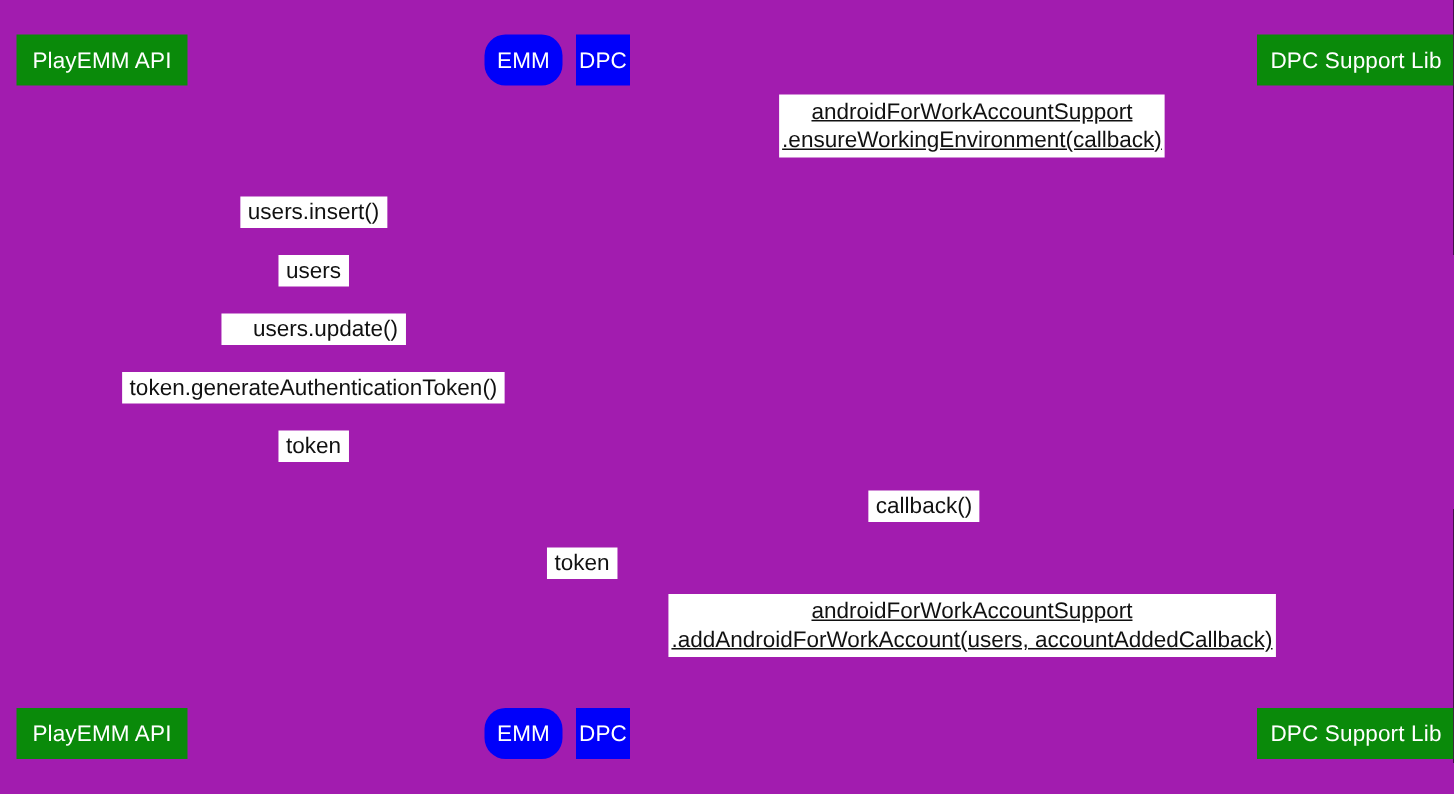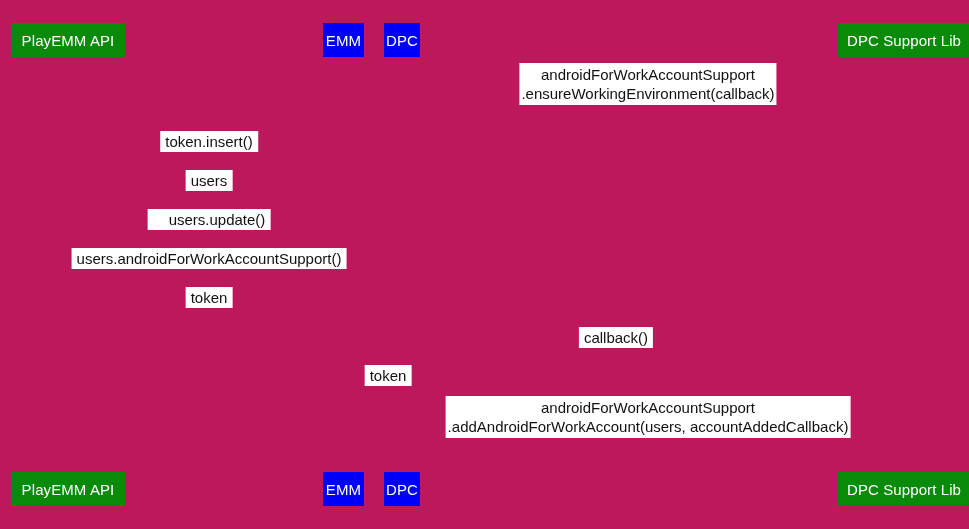--- a/index.html
+++ b/index.html
@@ -4,21 +4,21 @@
 <style>
   html, body {
     margin: 0;
     padding: 0;
     background: #000000;
   }
   .stage {
     position: relative;
     width: 969px;
     height: 529px;
-    background: #be185d;
+    background: #a21caf;
     overflow: hidden;
     font-family: "Liberation Sans", sans-serif;
   }
   .actor {
     position: absolute;
     height: 34px;
     display: flex;
     align-items: center;
     justify-content: center;
     color: #ffffff;
@@ -26,36 +26,36 @@
     letter-spacing: 0.1px;
     white-space: nowrap;
   }
   .actor.green { background: #0a8a0a; }
   .actor.blue  { background: #0000fa; }
 
   .row-top    { top: 23px; }
   .row-bottom { top: 472px; }
 
   .pos-playemm { left: 11px;  width: 114px; }
-  .pos-emm     { left: 323px; width: 41px;  }
+  .pos-emm     { left: 323px; width: 52px; border-radius: 14px;  }
   .pos-dpc     { left: 384px; width: 36px;  }
   .pos-dpclib  { left: 806px; width: 132px; margin-left: 32px; }
 
   .msg {
     position: absolute;
     transform: translateX(-50%);
     background: #ffffff;
     color: #111111;
     font-size: 15px;
     line-height: 19px;
     padding: 1px 5px;
     text-align: center;
     white-space: nowrap;
   }
-  .msg.two-line { padding: 2px 2px; }
+  .msg.two-line { padding: 2px 2px; text-decoration: underline; }
   .msg .msg-line { white-space: nowrap; }
 
   .m1 { left: 648px; top: 63px;  }
   .m2 { left: 209px; top: 131px; }
   .m3 { left: 209px; top: 170px; }
   .m4 { left: 209px; top: 209px; padding-left: 21px; }
   .m5 { left: 209px; top: 248px; }
   .m6 { left: 209px; top: 287px; }
   .m7 { left: 616px; top: 327px; }
   .m8 { left: 388px; top: 365px; }
@@ -69,27 +69,27 @@
   <div class="actor green row-top pos-playemm">PlayEMM API</div>
   <div class="actor blue row-top pos-emm">EMM</div>
   <div class="actor blue row-top pos-dpc">DPC</div>
   <div class="actor green row-top pos-dpclib">DPC Support Lib</div>
 
   <div class="msg two-line m1">
     <div class="msg-line">androidForWorkAccountSupport</div>
     <div class="msg-line">.ensureWorkingEnvironment(callback)</div>
   </div>
 
-  <div class="msg m2">token.insert()</div>
+  <div class="msg m2">users.insert()</div>
 
   <div class="msg m3">users</div>
 
   <div class="msg m4">users.update()</div>
 
-  <div class="msg m5">users.androidForWorkAccountSupport()</div>
+  <div class="msg m5">token.generateAuthenticationToken()</div>
 
   <div class="msg m6">token</div>
 
   <div class="msg m7">callback()</div>
 
   <div class="msg m8">token</div>
 
   <div class="msg two-line m9">
     <div class="msg-line">androidForWorkAccountSupport</div>
     <div class="msg-line">.addAndroidForWorkAccount(users, accountAddedCallback)</div>

